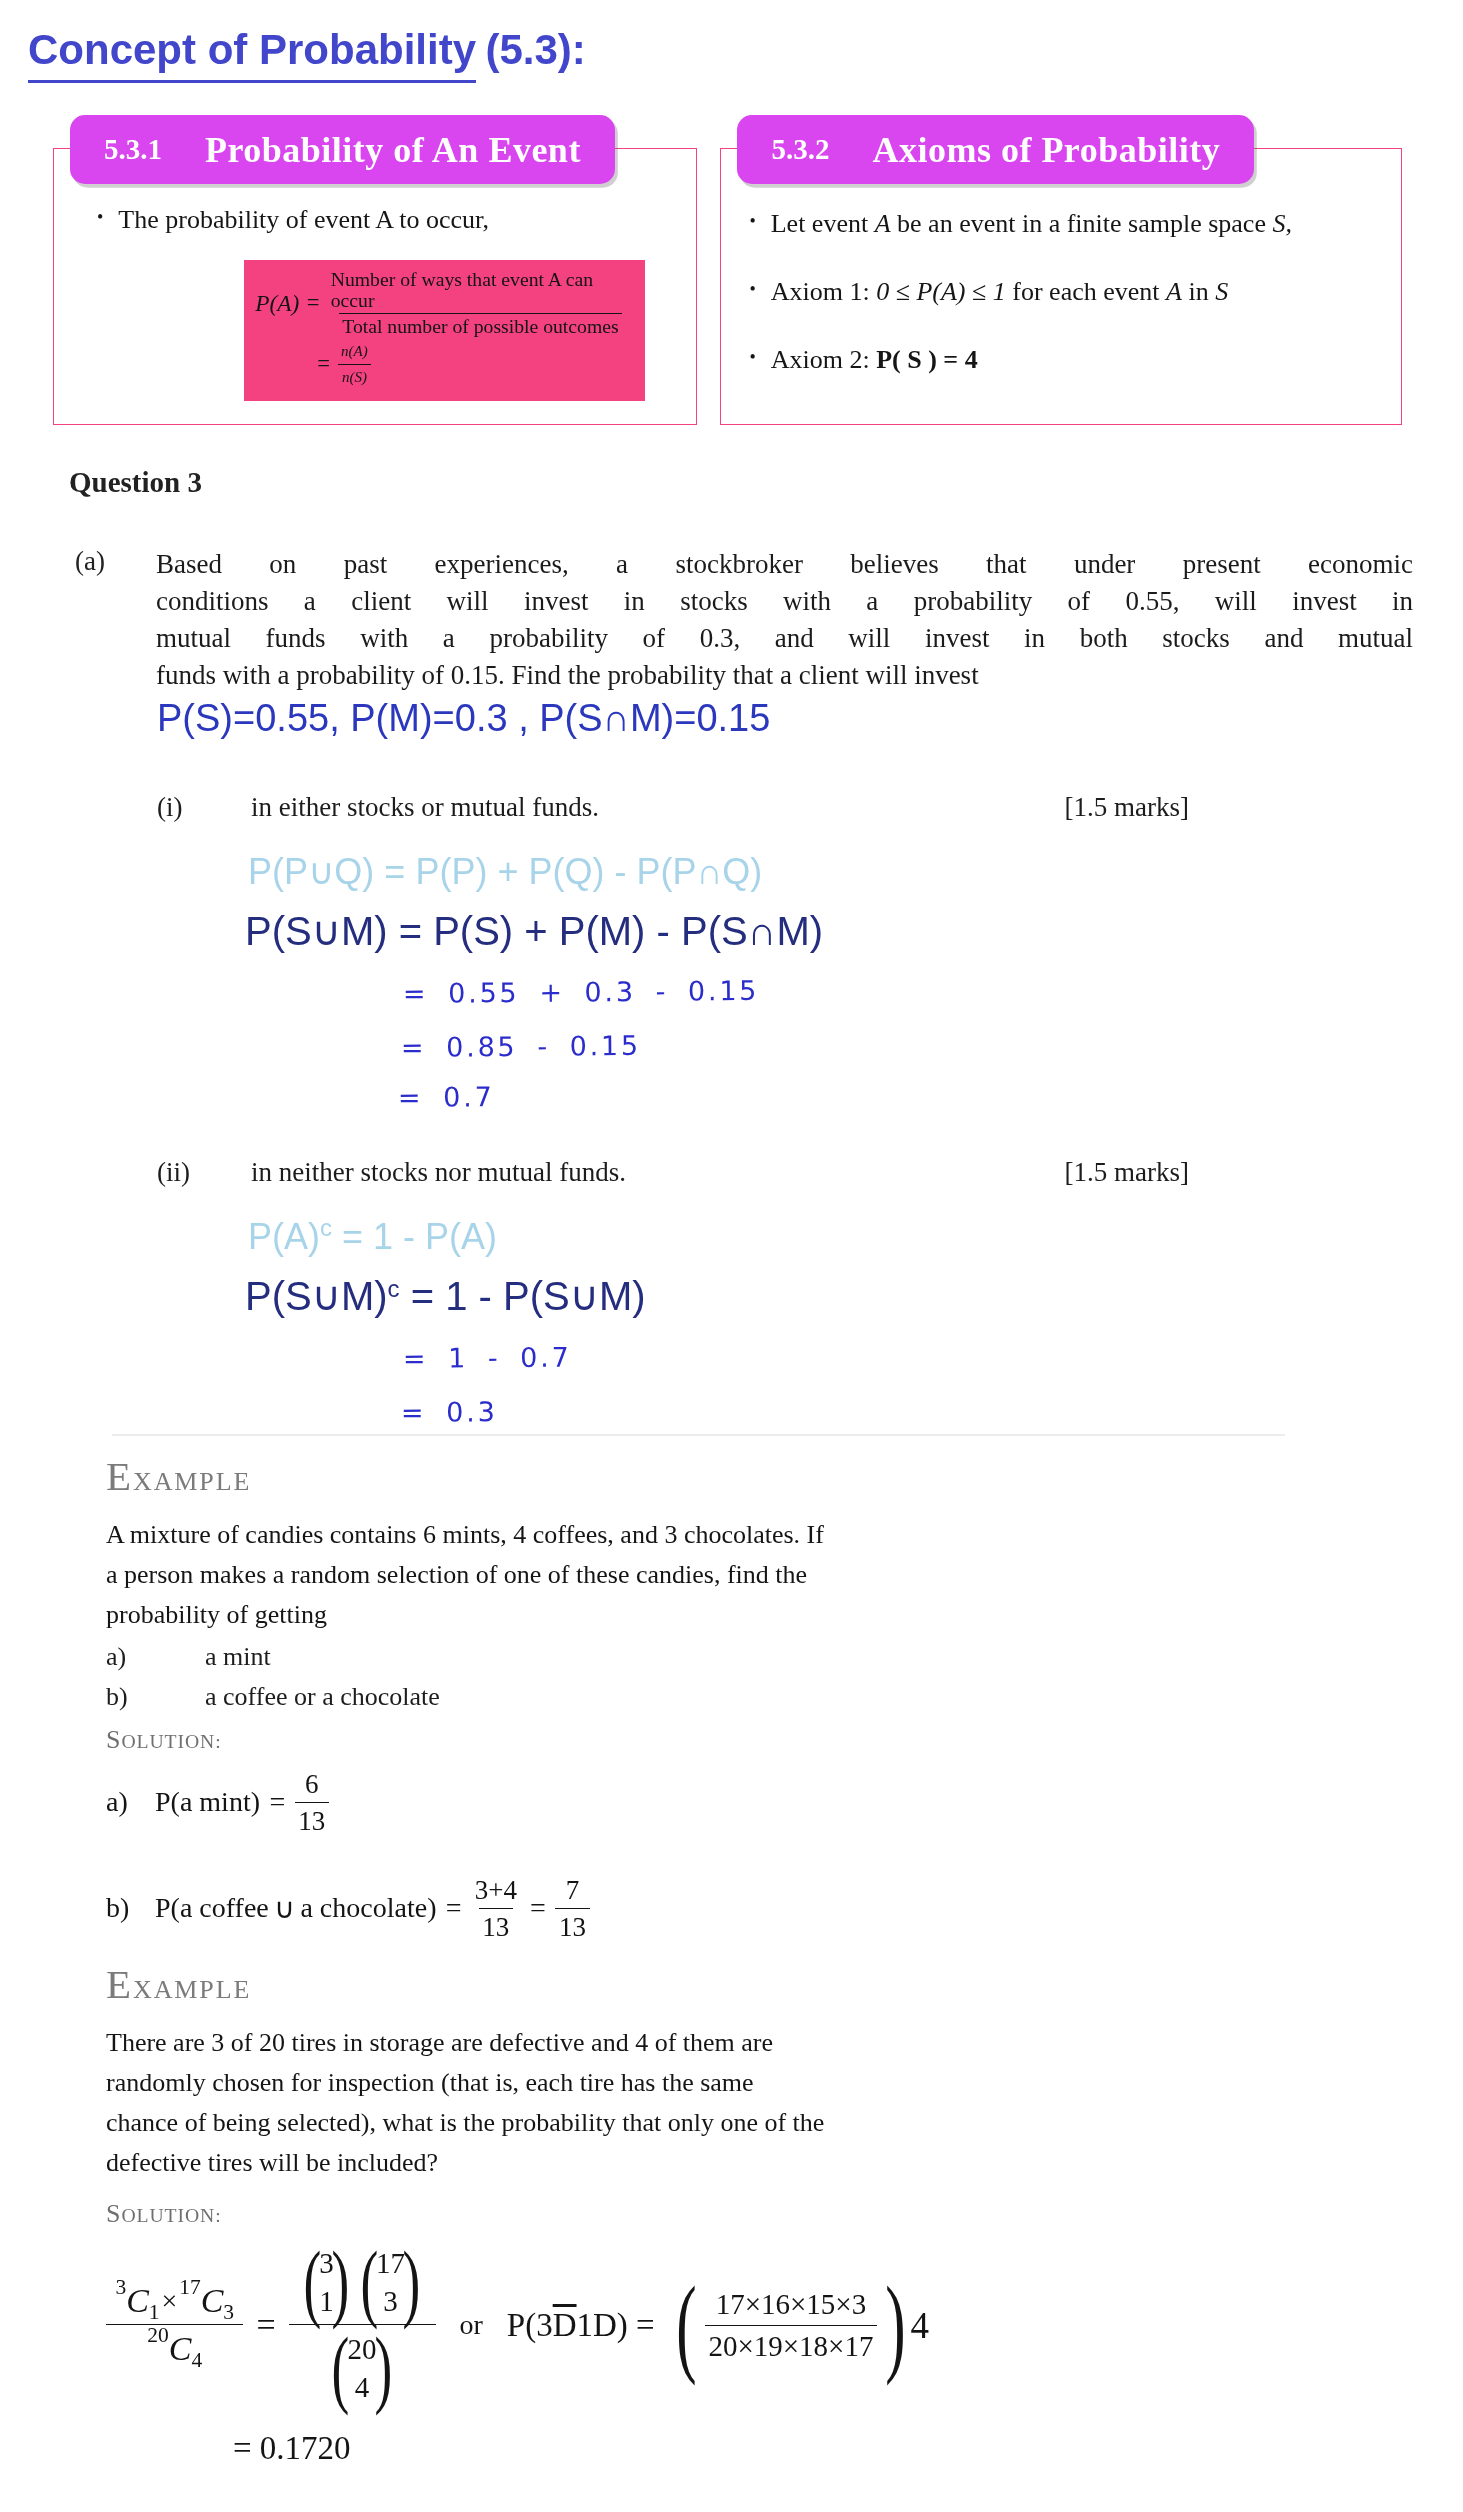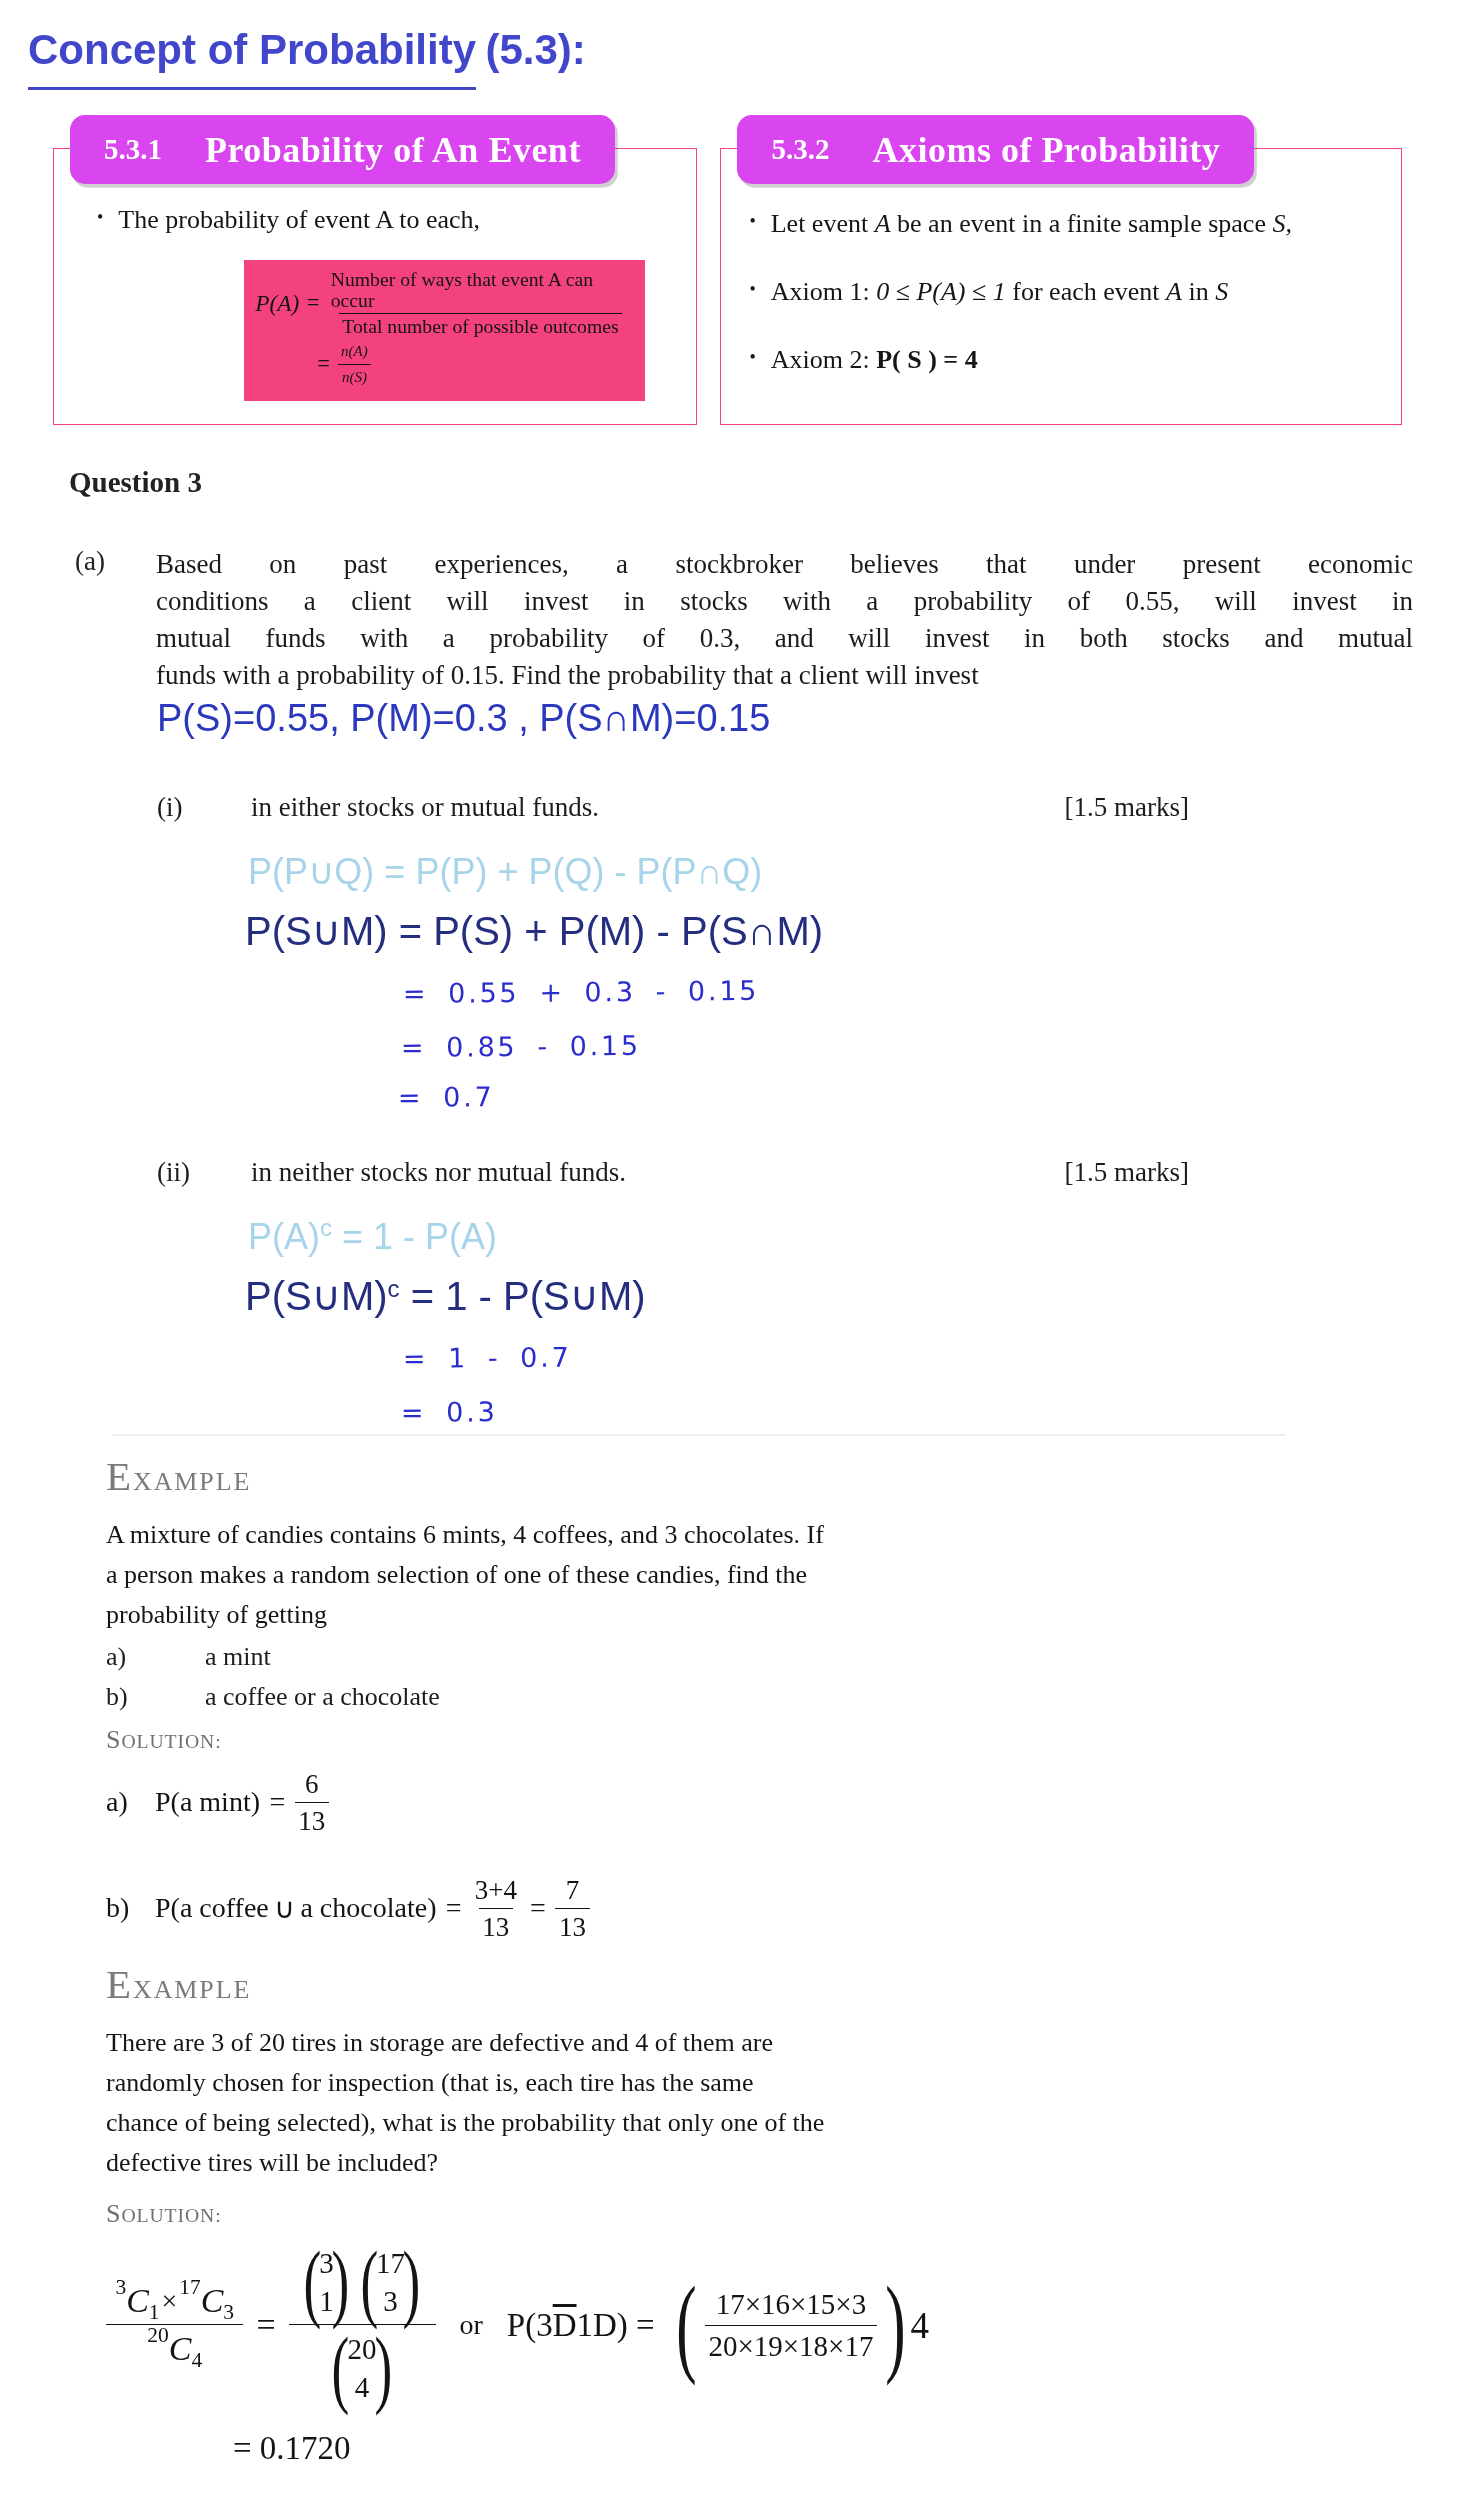--- a/index.html
+++ b/index.html
@@ -4,21 +4,21 @@
 <style>
   * { margin:0; padding:0; box-sizing:border-box; }
   html,body { background:#ffffff; }
   .page{
     position:relative; width:1463px; height:2512px; background:#fff; overflow:hidden;
     font-family:"Liberation Serif", serif; color:#1d1d1d;
   }
   
   .page-title{ position:absolute; left:28px; top:26px; font-family:"Liberation Sans",sans-serif;
     font-weight:700; font-size:42px; color:#4146ca; letter-spacing:0; }
-  .page-title .u{ display:inline-block; border-bottom:3.7px solid #4146ca; padding-bottom:13px; }
+  .page-title .u{ display:inline-block; border-bottom:3.7px solid #4146ca; padding-bottom:6px; }
   .page-title .sfx{ margin-left:9.4px; }
   
   .cards{ position:absolute; left:53px; top:148px; width:1350px; display:flex; gap:23.4px; }
   .card{ position:relative; border:1.9px solid #f4417f; height:277px; background:#fff; }
   .card.left{ width:644px; }
   .card.right{ width:682px; }
   .card-head{ position:absolute; top:-34px; left:16px; height:69px; background:#d946ef;
     border-radius:15px; display:flex; align-items:center; padding:0 34px;
     box-shadow:2.8px 3.7px 0 rgba(110,110,110,.32); white-space:nowrap; }
   .card-head .num{ color:#fff; font-weight:700; font-size:29px; }
@@ -124,21 +124,21 @@
 
   <div class="cards">
 
     <section class="card left">
       <div class="card-head">
         <span class="num">5.3.1</span>
         <span class="ttl">Probability of An Event</span>
       </div>
       <div class="card-body">
         <div class="bullet-line">
-          <span class="dot">•</span><span>The probability of event A to each,</span>
+          <span class="dot">•</span><span>The probability of event A to occur,</span>
         </div>
         <div class="fbox">
           <div class="frow">
             <span class="lhs">P(A)</span>
             <span class="eqs">=</span>
             <span class="frac">
               <span class="num">Number of ways that event A can occur</span>
               <span class="den">Total number of possible outcomes</span>
             </span>
           </div>

